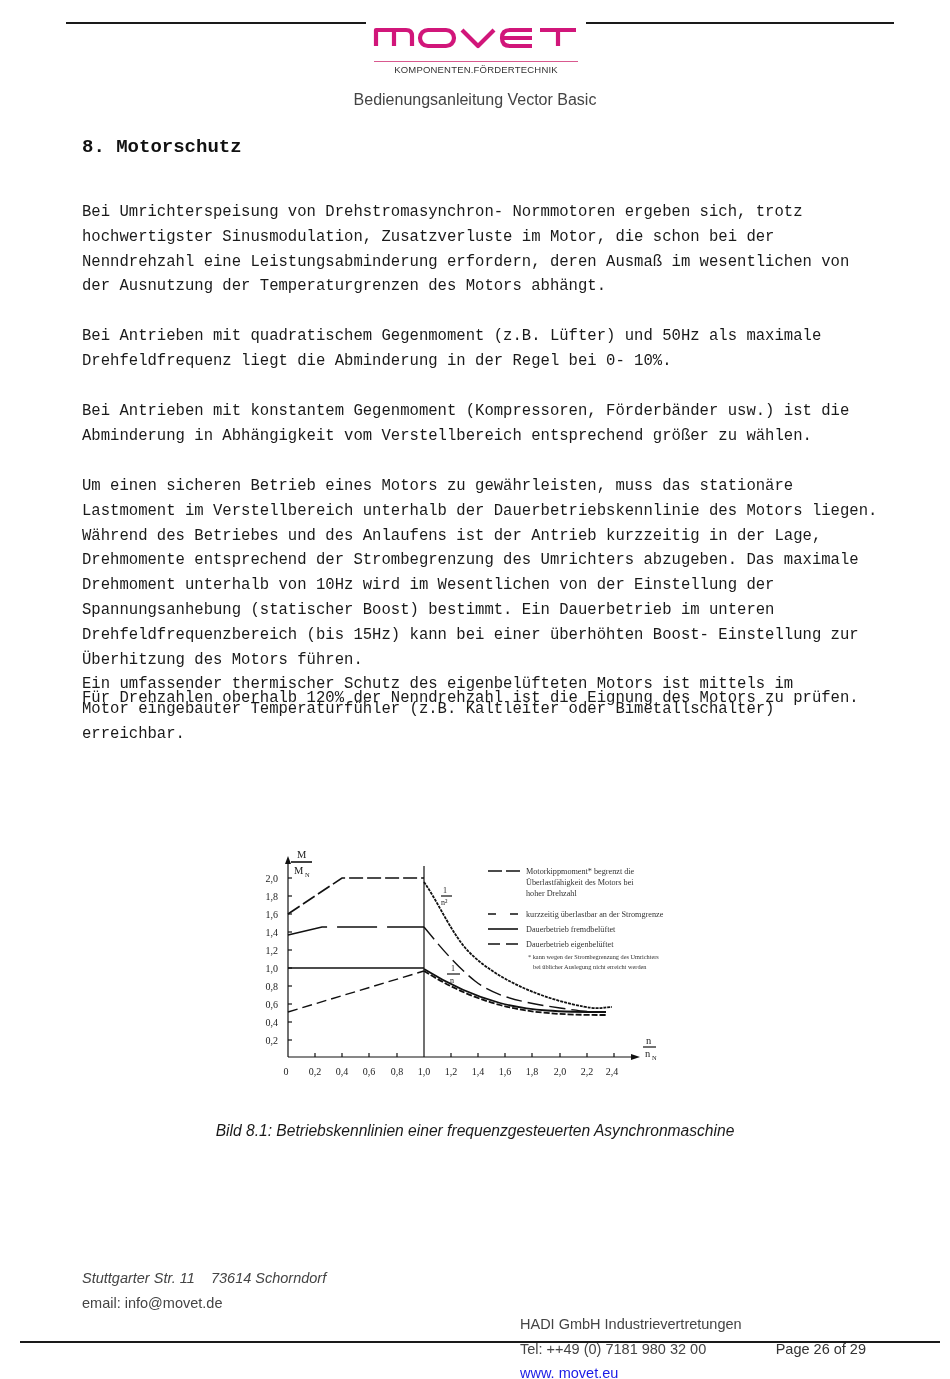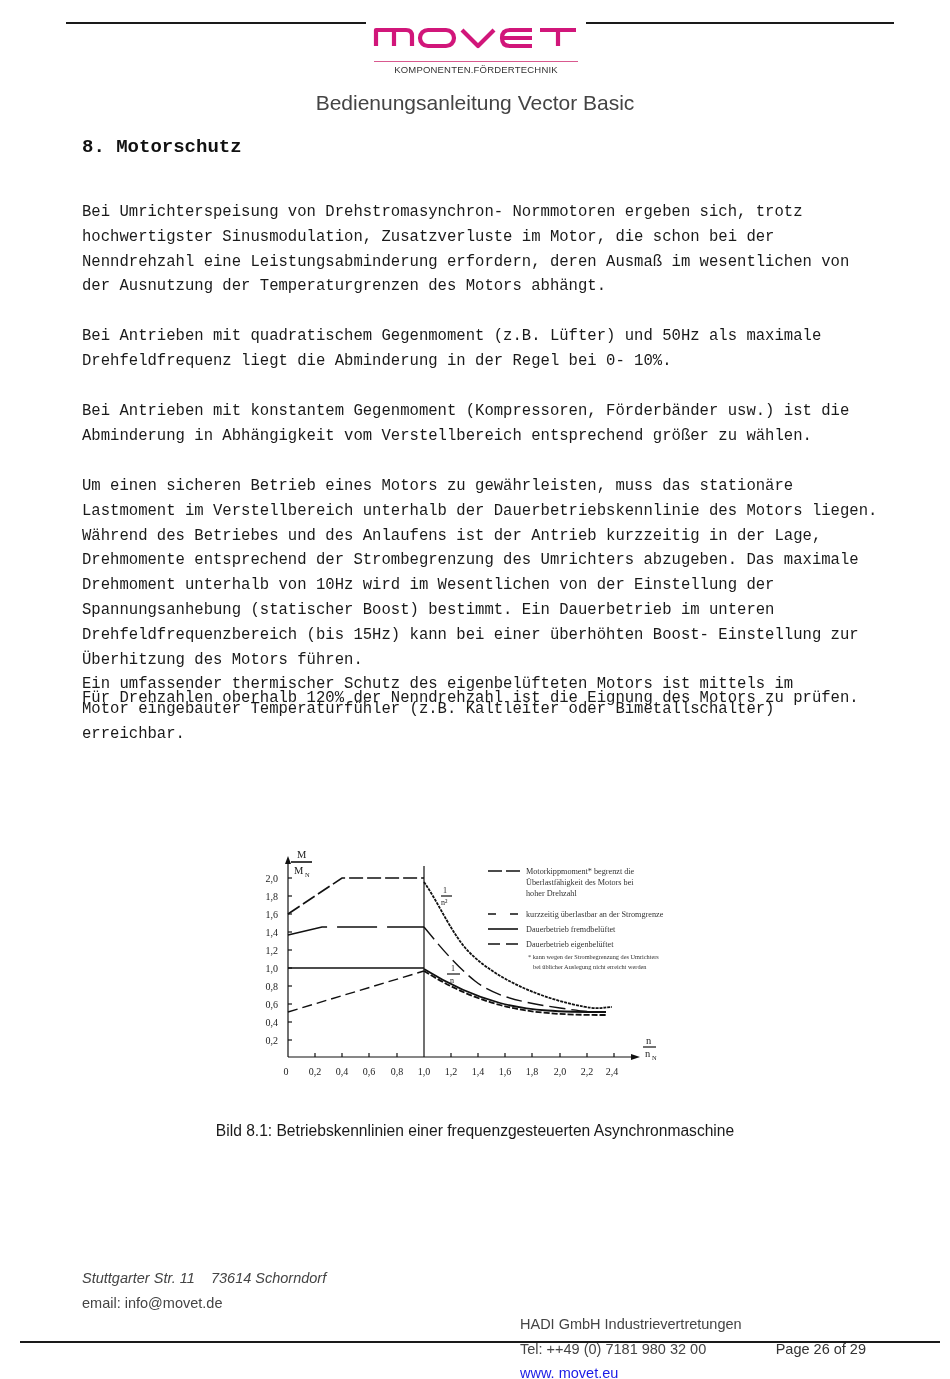--- a/index.html
+++ b/index.html
@@ -5,25 +5,25 @@
   html, body { margin: 0; padding: 0; background: #ffffff; }
   body { width: 950px; height: 1379px; position: relative; overflow: hidden;
          font-family: "Liberation Sans", "DejaVu Sans", sans-serif; color: #1a1a1a; }
   .abs { position: absolute; }
   .rule { position: absolute; height: 2px; background: #1a1a1a; }
   .logo-text { position: absolute; left: 372px; top: 22px; width: 208px; height: 30px; }
   .logo-underline { position: absolute; left: 374px; top: 61px; width: 204px; height: 1px; background: #d9598f; }
   .logo-sub { position: absolute; left: 374px; top: 64px; width: 204px; text-align: center;
               font-size: 9.5px; letter-spacing: 0.2px; color: #333; }
   .doc-title { position: absolute; left: 0; width: 950px; top: 91px; text-align: center;
-               font-size: 21px; color: #444; }
+               font-size: 16px; color: #444; }
   .section-heading { position: absolute; left: 82px; top: 136px; font-size: 19px; font-weight: bold; color: #111; font-family: Liberation Mono, monospace; }
   .body-text { position: absolute; left: 82px; width: 800px; font-size: 15.6px; line-height: 24.8px; color: #1a1a1a; font-family: Liberation Mono, monospace; }
   .caption { position: absolute; left: 0; width: 950px; top: 1122px; text-align: center;
-             font-size: 15.6px; color: #1a1a1a; }
+             font-size: 15.6px; font-style: italic; color: #1a1a1a; }
   .footer-left, .footer-right { position: absolute; font-size: 14.5px; line-height: 24.5px; color: #444; }
   .footer-left { left: 82px; top: 1266px; }
   .footer-right { left: 520px; top: 1312px; }
   .footer-right a { color: #1a1ae6; text-decoration: underline; }
   .page-num { position: absolute; right: 84px; top: 1341px; font-size: 14.5px; color: #333; }
   svg text { font-family: "Liberation Serif", "DejaVu Serif", serif; }
 </style>
 </head>
 <body>
 

